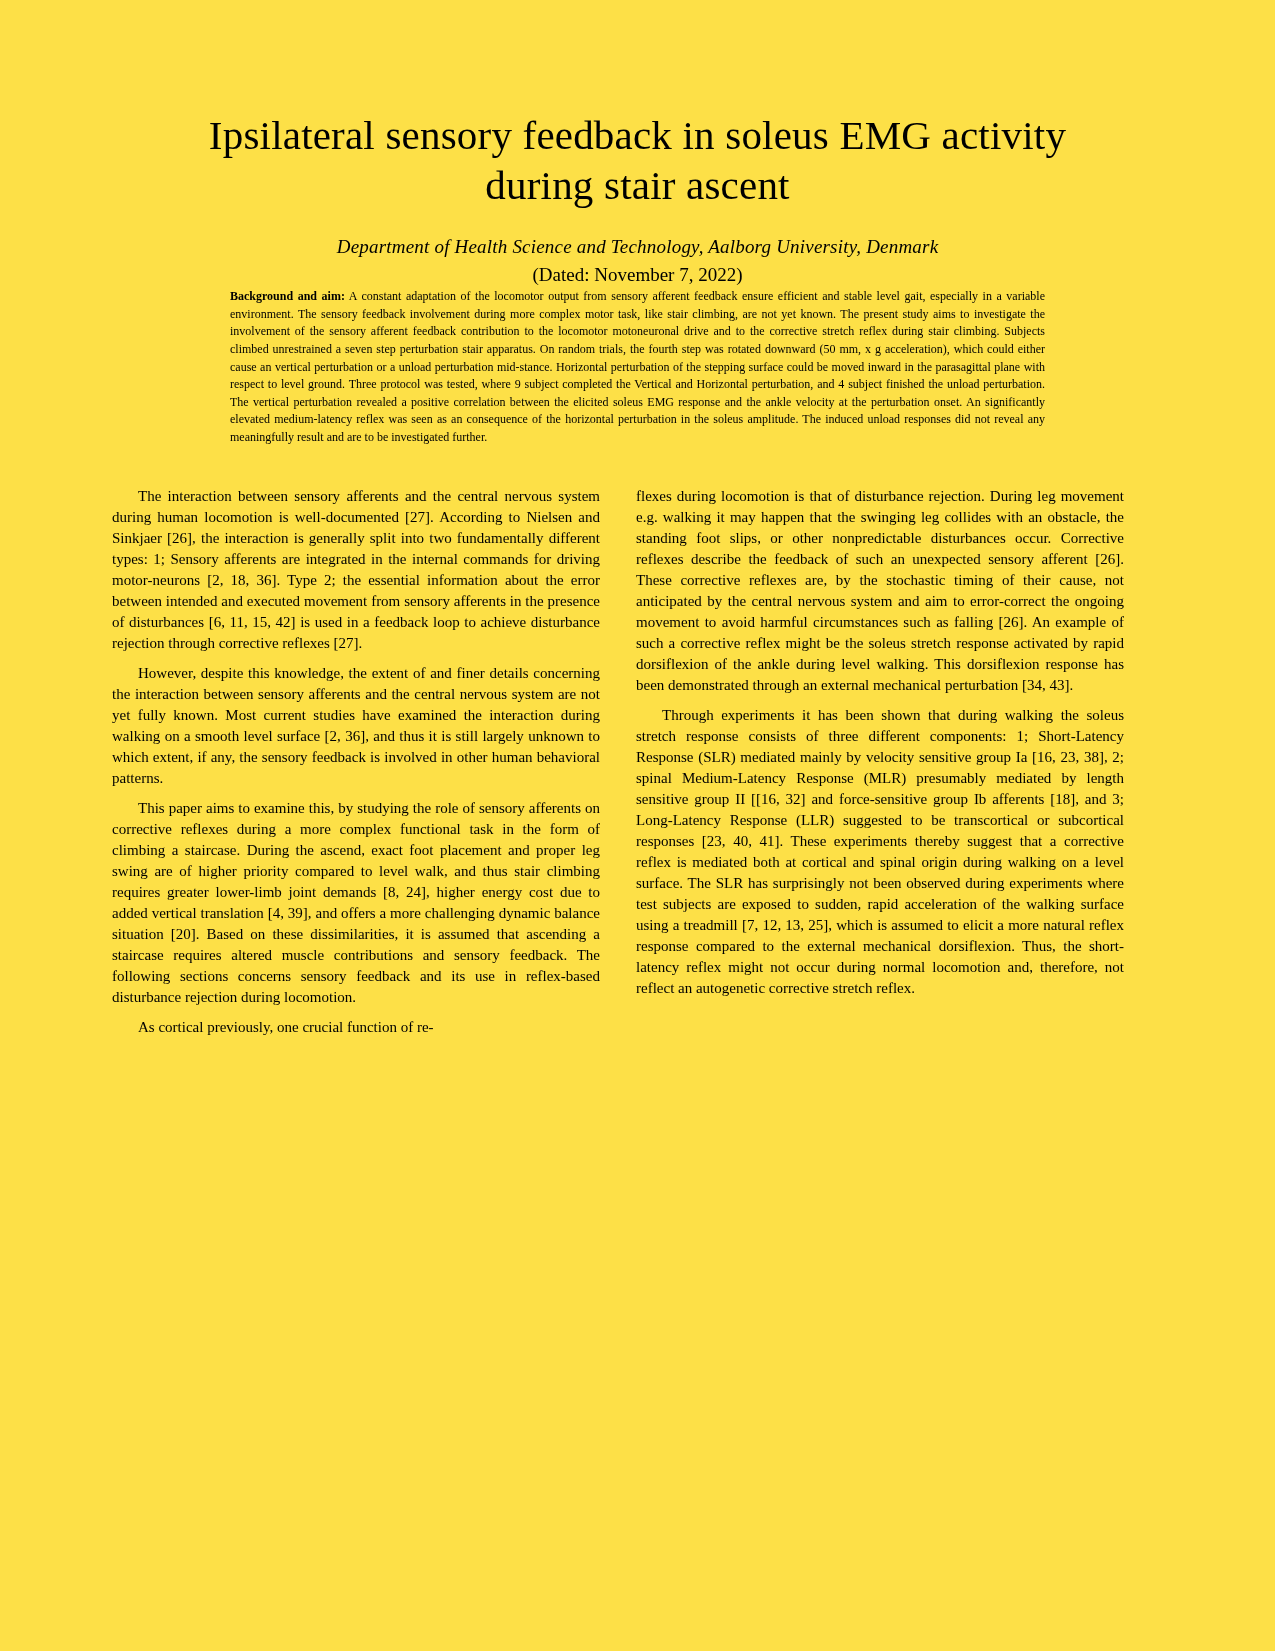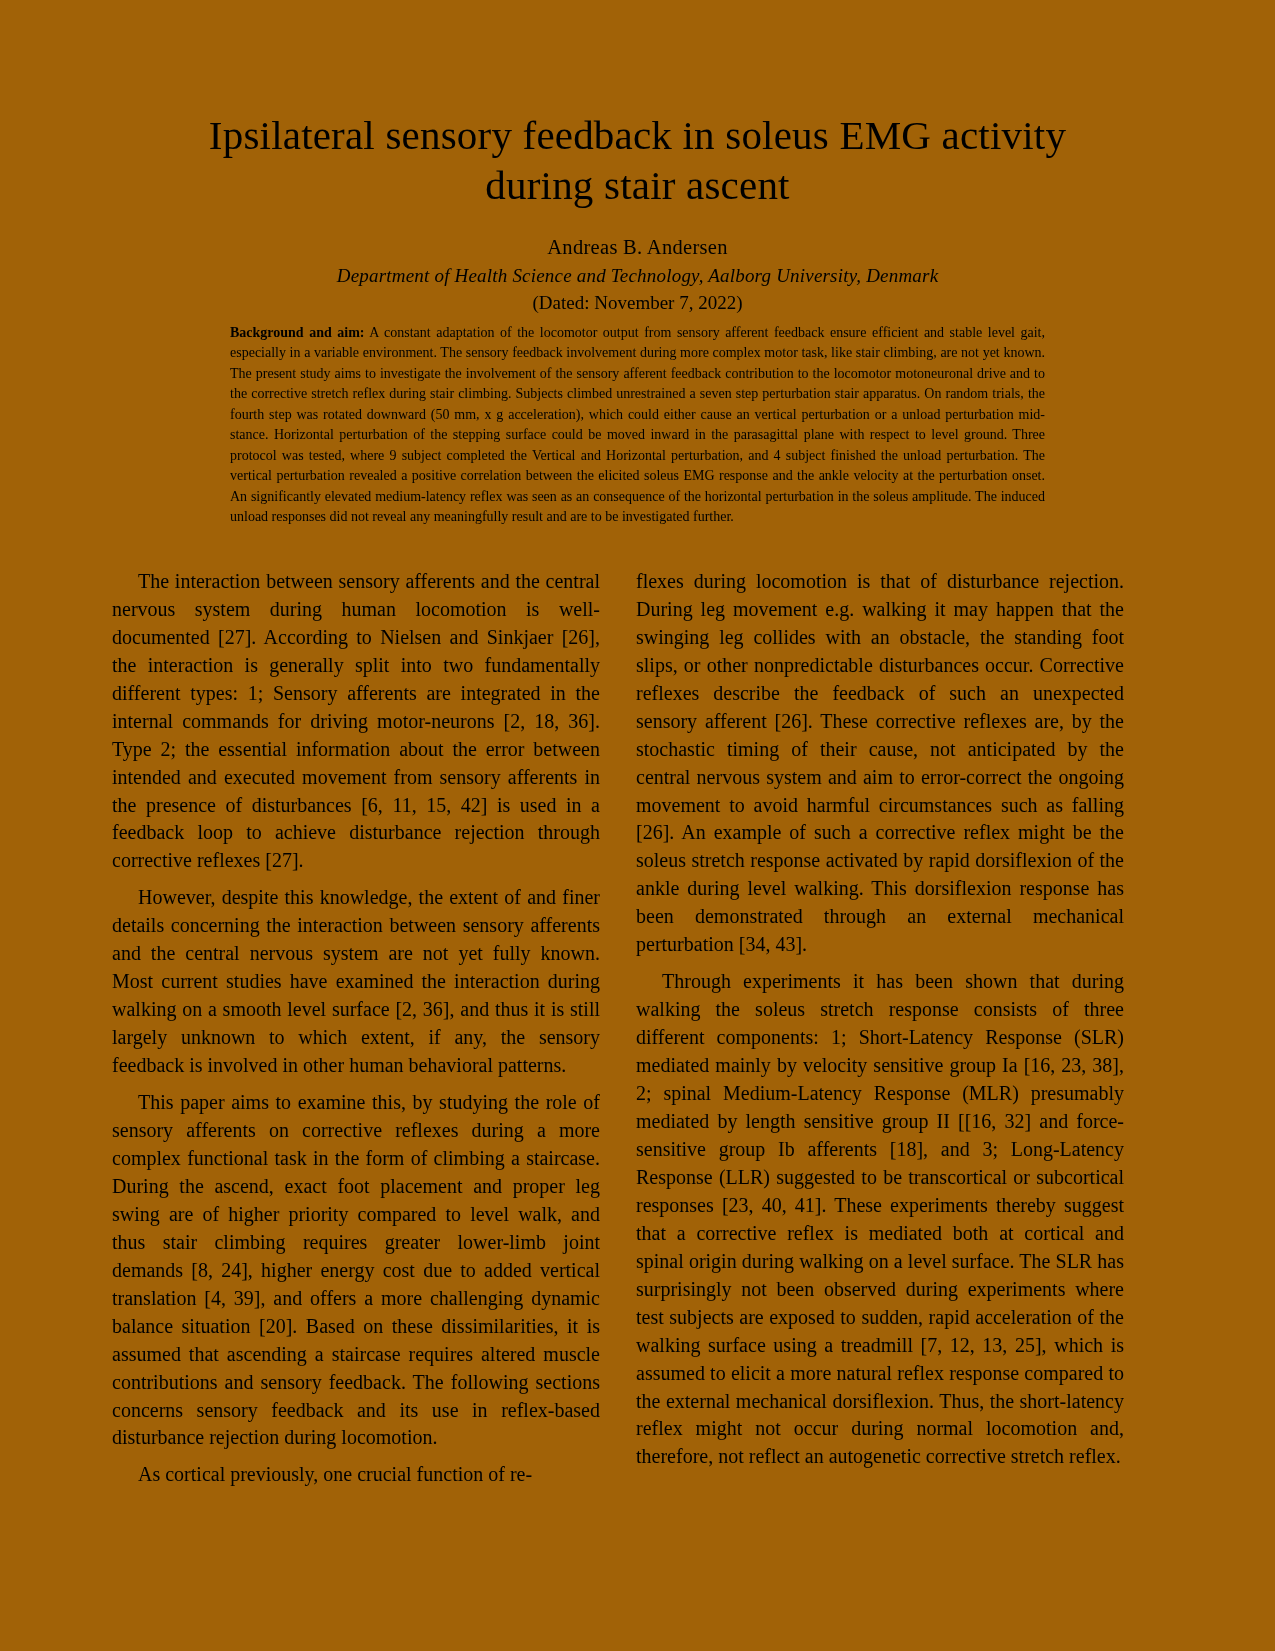--- a/index.html
+++ b/index.html
@@ -9,21 +9,21 @@
   }
   body {
     font-family: "Liberation Serif", "DejaVu Serif", serif;
     color: #000000;
   }
   .page {
     width: 1275px;
     height: 1651px;
     box-sizing: border-box;
     padding: 88px 112px 40px 112px;
-    background: #a16207;
+    background: #fde047;
     position: relative;
     overflow: hidden;
   }
 
   
   .title {
     text-align: center;
     font-size: 41px;
     line-height: 1.22;
     letter-spacing: 0.2px;
@@ -55,42 +55,42 @@
 
   
   .abstract-heading {
     text-align: center;
     font-size: 28px;
     font-weight: bold;
     margin-top: 24px;
     margin-bottom: 12px;
   }
   .abstract-body {
-    margin: 6px auto;
+    margin: 0 auto;
     width: 815px;
-    font-size: 14px;
+    font-size: 12px;
     line-height: 1.465;
     text-align: justify;
     text-justify: inter-word;
     hyphens: manual;
   }
   .abstract-lead {
     font-weight: bold;
   }
 
   
   .body-columns {
     margin-top: 40px;
     display: flex;
     gap: 36px;
     align-items: flex-start;
   }
   .column {
     width: 488px;
-    font-size: 20px;
+    font-size: 15px;
     line-height: 1.398;
     text-align: justify;
     text-justify: inter-word;
     hyphens: manual;
   }
   .column p {
     margin: 0;
     text-indent: 26px;
   }
   .column p.no-indent {
@@ -104,21 +104,20 @@
   }
 </style>
 </head>
 <body>
 
 <div class="page">
 
   <h1 class="title">Ipsilateral sensory feedback in soleus EMG activity during stair ascent</h1>
 
   <div class="author-block">
-    <div class="author-name">Andreas B. Andersen</div>
     <div class="affiliation">Department of Health Science and Technology, Aalborg University, Denmark</div>
     <div class="dated">(Dated: November 7, 2022)</div>
   </div>
 
 
   <div class="abstract-body">
     <span class="abstract-lead">Background and aim:</span><span> A constant adaptation of the locomotor output from sensory afferent feedback ensure efficient and stable level gait, especially in a variable environment. The sensory feedback involvement during more complex motor task, like stair climbing, are not yet known. The present study aims to investigate the involvement of the sensory afferent feedback contribution to the locomotor motoneuronal drive and to the corrective stretch reflex during stair climbing. Subjects climbed unrestrained a seven step perturbation stair apparatus. On random trials, the fourth step was rotated downward (50 mm, x g acceleration), which could either cause an vertical perturbation or a unload perturbation mid-stance. Horizontal perturbation of the stepping surface could be moved inward in the parasagittal plane with respect to level ground. Three protocol was tested, where 9 subject completed the Vertical and Horizontal perturbation, and 4 subject finished the unload perturbation. The vertical perturbation revealed a positive correlation between the elicited soleus EMG response and the ankle velocity at the perturbation onset. An significantly elevated medium-latency reflex was seen as an consequence of the horizontal perturbation in the soleus amplitude. The induced unload responses did not reveal any meaningfully result and are to be investigated further.</span>
   </div>
 
   <div class="body-columns">

